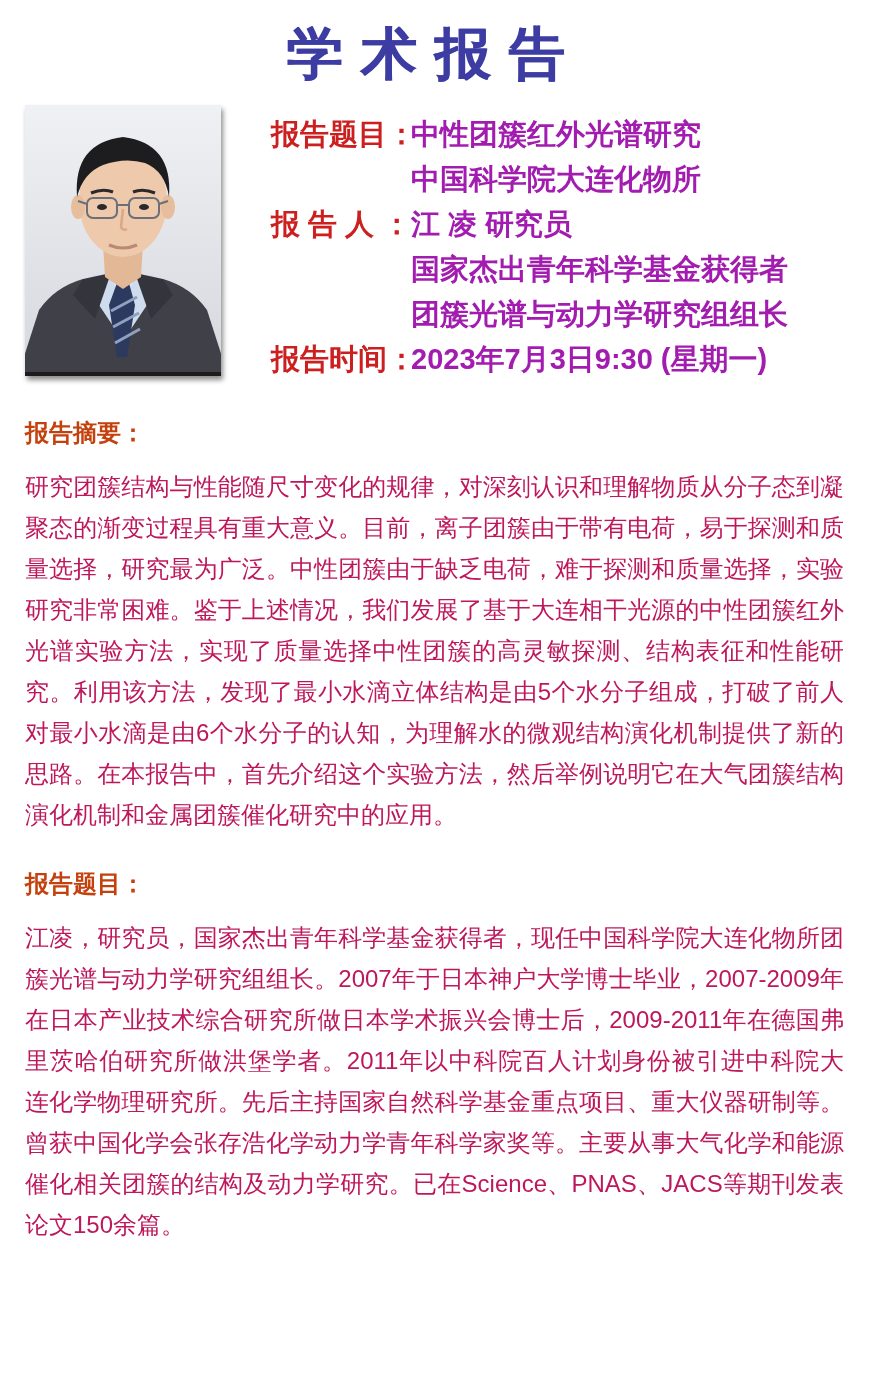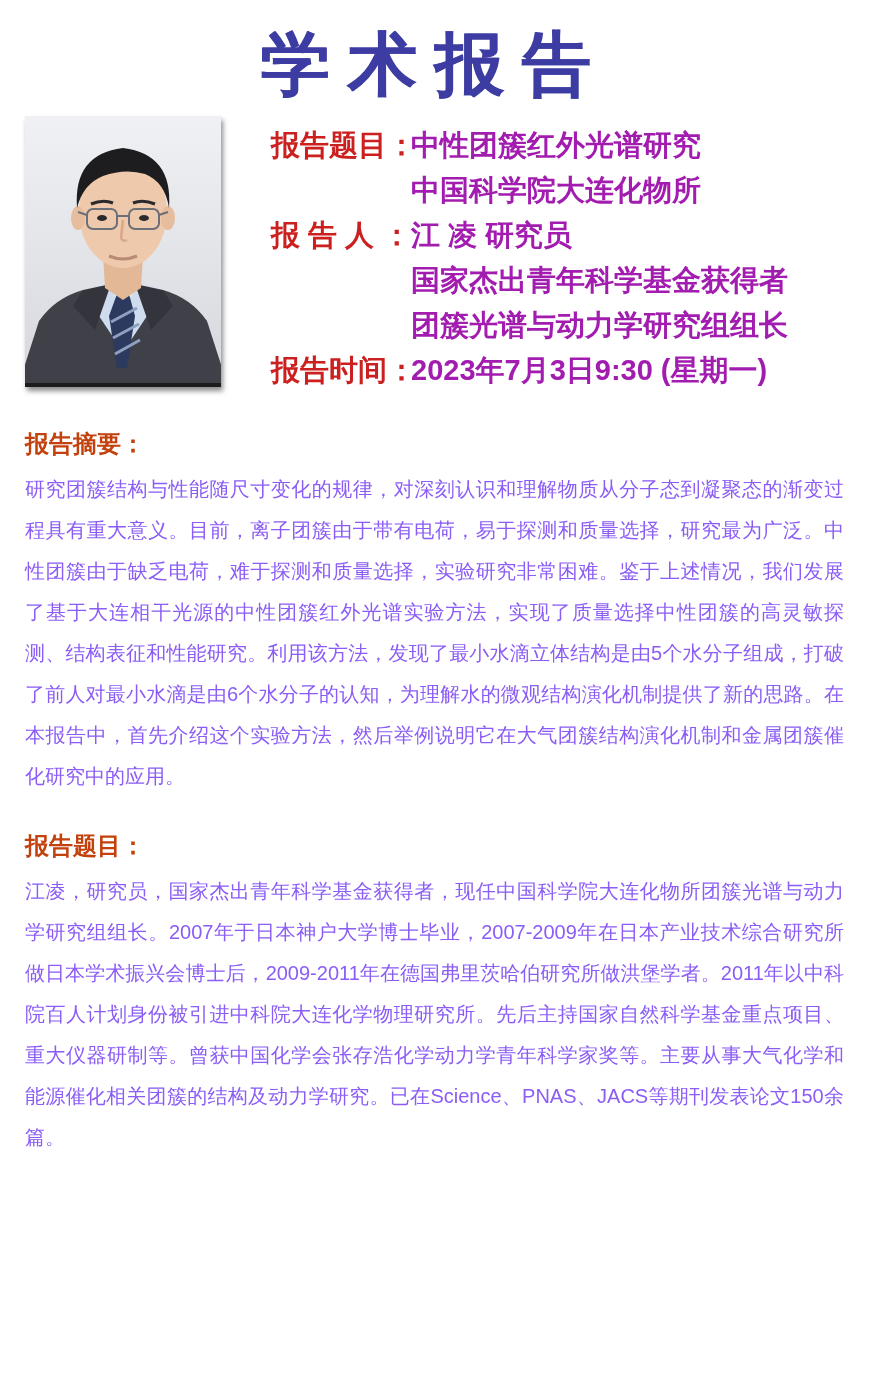--- a/index.html
+++ b/index.html
@@ -11,24 +11,24 @@
   }
   .page {
     position: relative;
     width: 869px;
     height: 1399px;
     background: #ffffff;
     overflow: hidden;
   }
   
   .page-title {
-    margin: 11px;
+    margin: 0;
     padding-top: 22px;
     text-align: center;
-    font-size: 69px;
+    font-size: 56px;
     line-height: 62px;
     font-weight: 900;
     letter-spacing: 18px;
     color: #3C3CA2;
     font-family: "DejaVu Serif", serif;
     text-shadow: 1px 0 0 #3C3CA2;
   }
   
   .top-section {
     display: flex;
@@ -74,24 +74,24 @@
   }
   .section-abstract { margin-top: 28px; }
   .section-bio      { margin-top: 26px; }
   .section-heading {
     font-size: 24px;
     line-height: 46px;
     font-weight: bold;
     color: #c2410c;
   }
   .section-body {
-    margin-top: 2px;
-    font-size: 20px;
+    margin-top: 10px;
+    font-size: 24px;
     line-height: 41px;
-    color: #8b5cf6;
+    color: #be185d;
     text-align: justify;
     text-justify: inter-ideograph;
   }
 </style>
 </head>
 <body>
 
 <div class="page">
 
   <h1 class="page-title">学术报告</h1>

